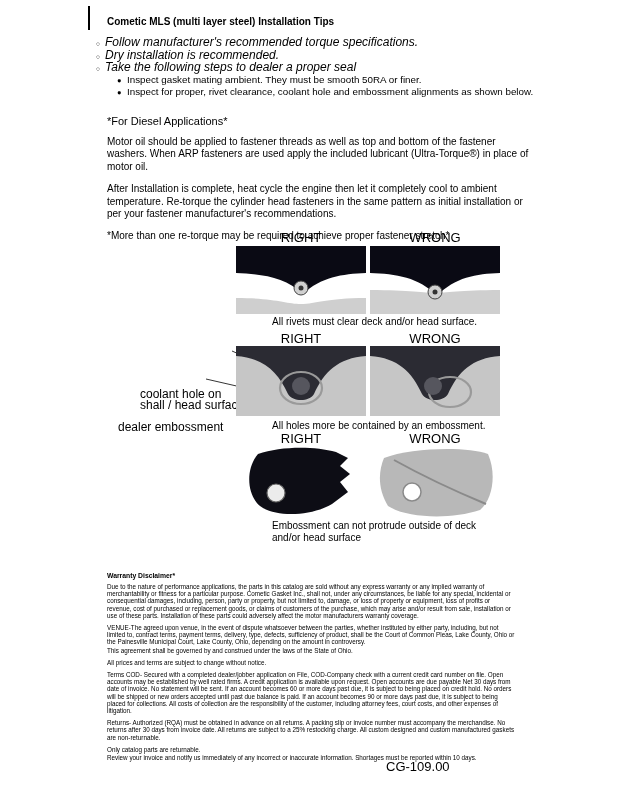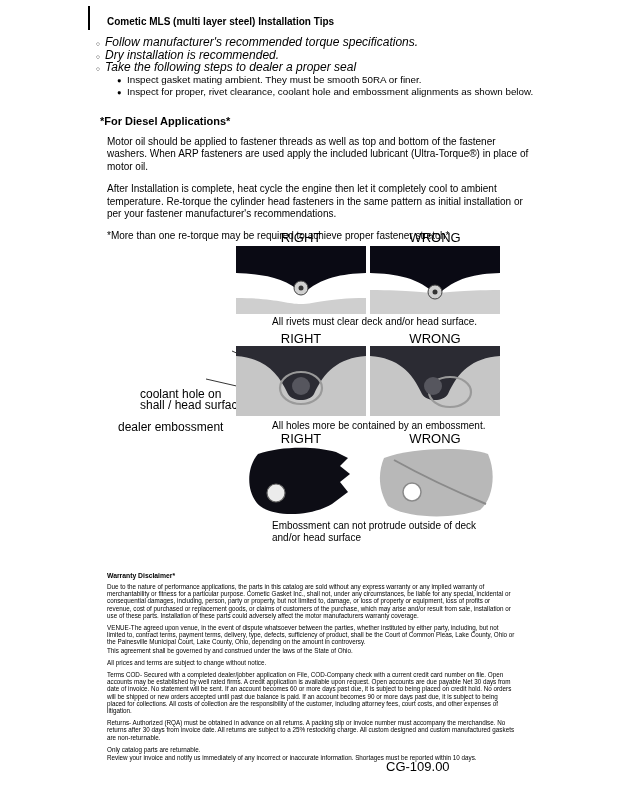--- a/index.html
+++ b/index.html
@@ -4,21 +4,21 @@
 <style>
   html,body{margin:0;padding:0;background:#ffffff;}
   .page{position:relative;width:618px;height:800px;background:#fff;font-family:"Liberation Sans",sans-serif;color:#000;overflow:hidden;}
   .corner-mark{position:absolute;left:88px;top:6px;width:2px;height:24px;background:#000;}
   .content{position:absolute;left:96px;top:16px;width:445px;}
   .title{font-size:10px;font-weight:bold;margin:0 0 9px 11px;}
   .bullet{position:relative;font-size:12px;line-height:12.6px;padding-left:9px;font-style:italic;}
   .bullet::before{content:"○";position:absolute;left:0;top:2px;font-size:6.5px;}
   .sub-bullet{position:relative;font-size:9.8px;line-height:12.6px;margin-left:21px;padding-left:10px;}
   .sub-bullet::before{content:"●";position:absolute;left:0;top:1px;font-size:7.5px;}
-  .diesel-heading{font-size:11px;font-weight:bold;margin:16px 0 9px 4px;}
+  .diesel-heading{font-size:11px;font-weight:normal;margin:16px 0 9px 11px;}
   .para{font-size:10px;line-height:12.4px;margin:0 0 10px 11px;width:424px;}
   .dg-header{position:absolute;width:130px;text-align:center;font-size:13px;}
   .dg-panel{position:absolute;width:130px;}
   .dg-panel svg{display:block;}
   .dg-caption{position:absolute;font-size:10px;line-height:12px;margin-left:36px;}
   .dg-label{position:absolute;font-size:12px;line-height:11px;margin-top:48px;}
   .arrow-overlay{position:absolute;left:198px;top:338px;pointer-events:none;}
   .disclaimer{position:absolute;left:107px;top:572px;width:408px;}
   .disc-heading{font-size:6.8px;font-weight:bold;margin:0 0 4px 0;}
   .disc-para{font-size:6.3px;line-height:7.2px;margin:0 0 5px 0;}

